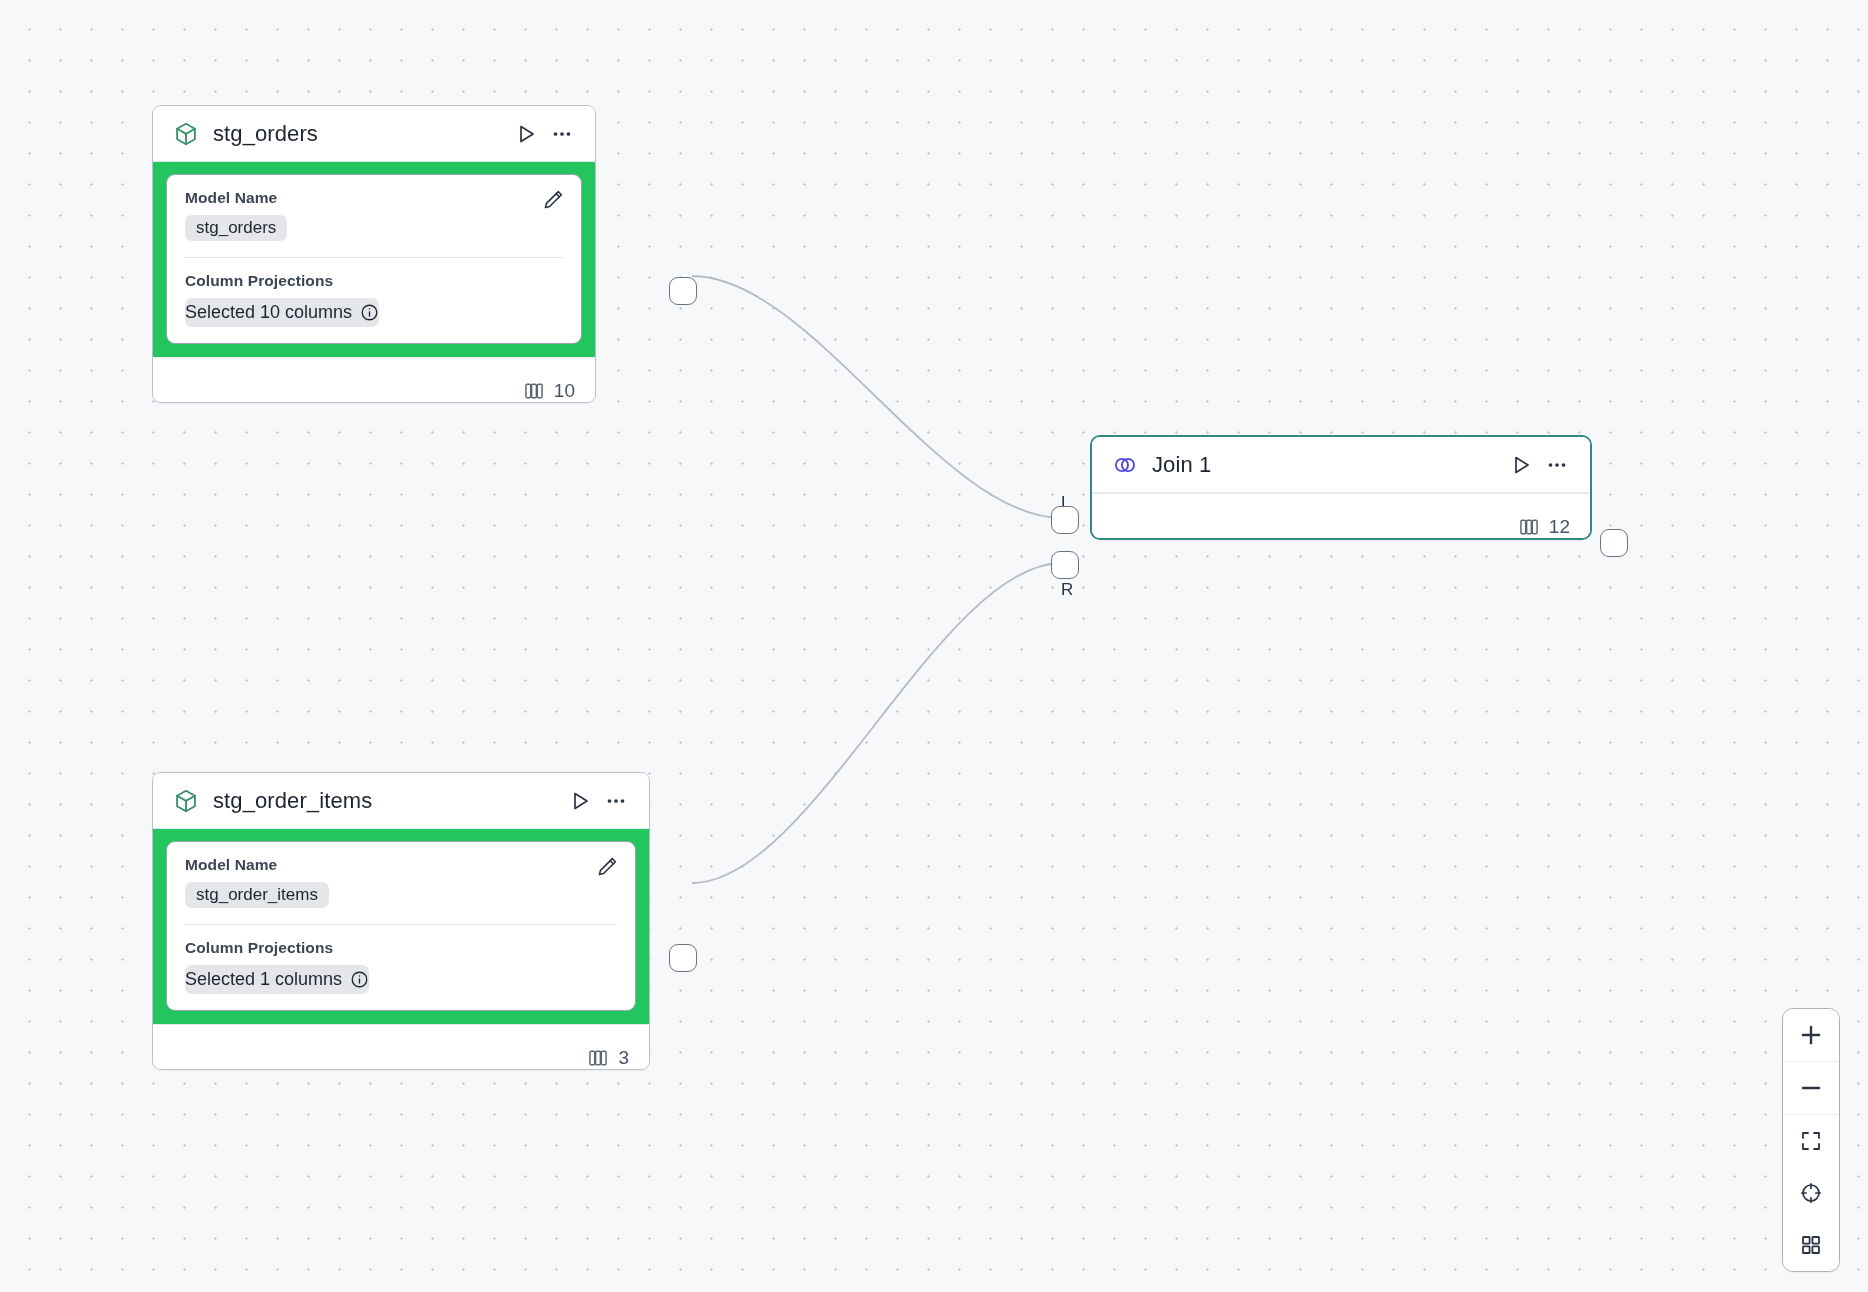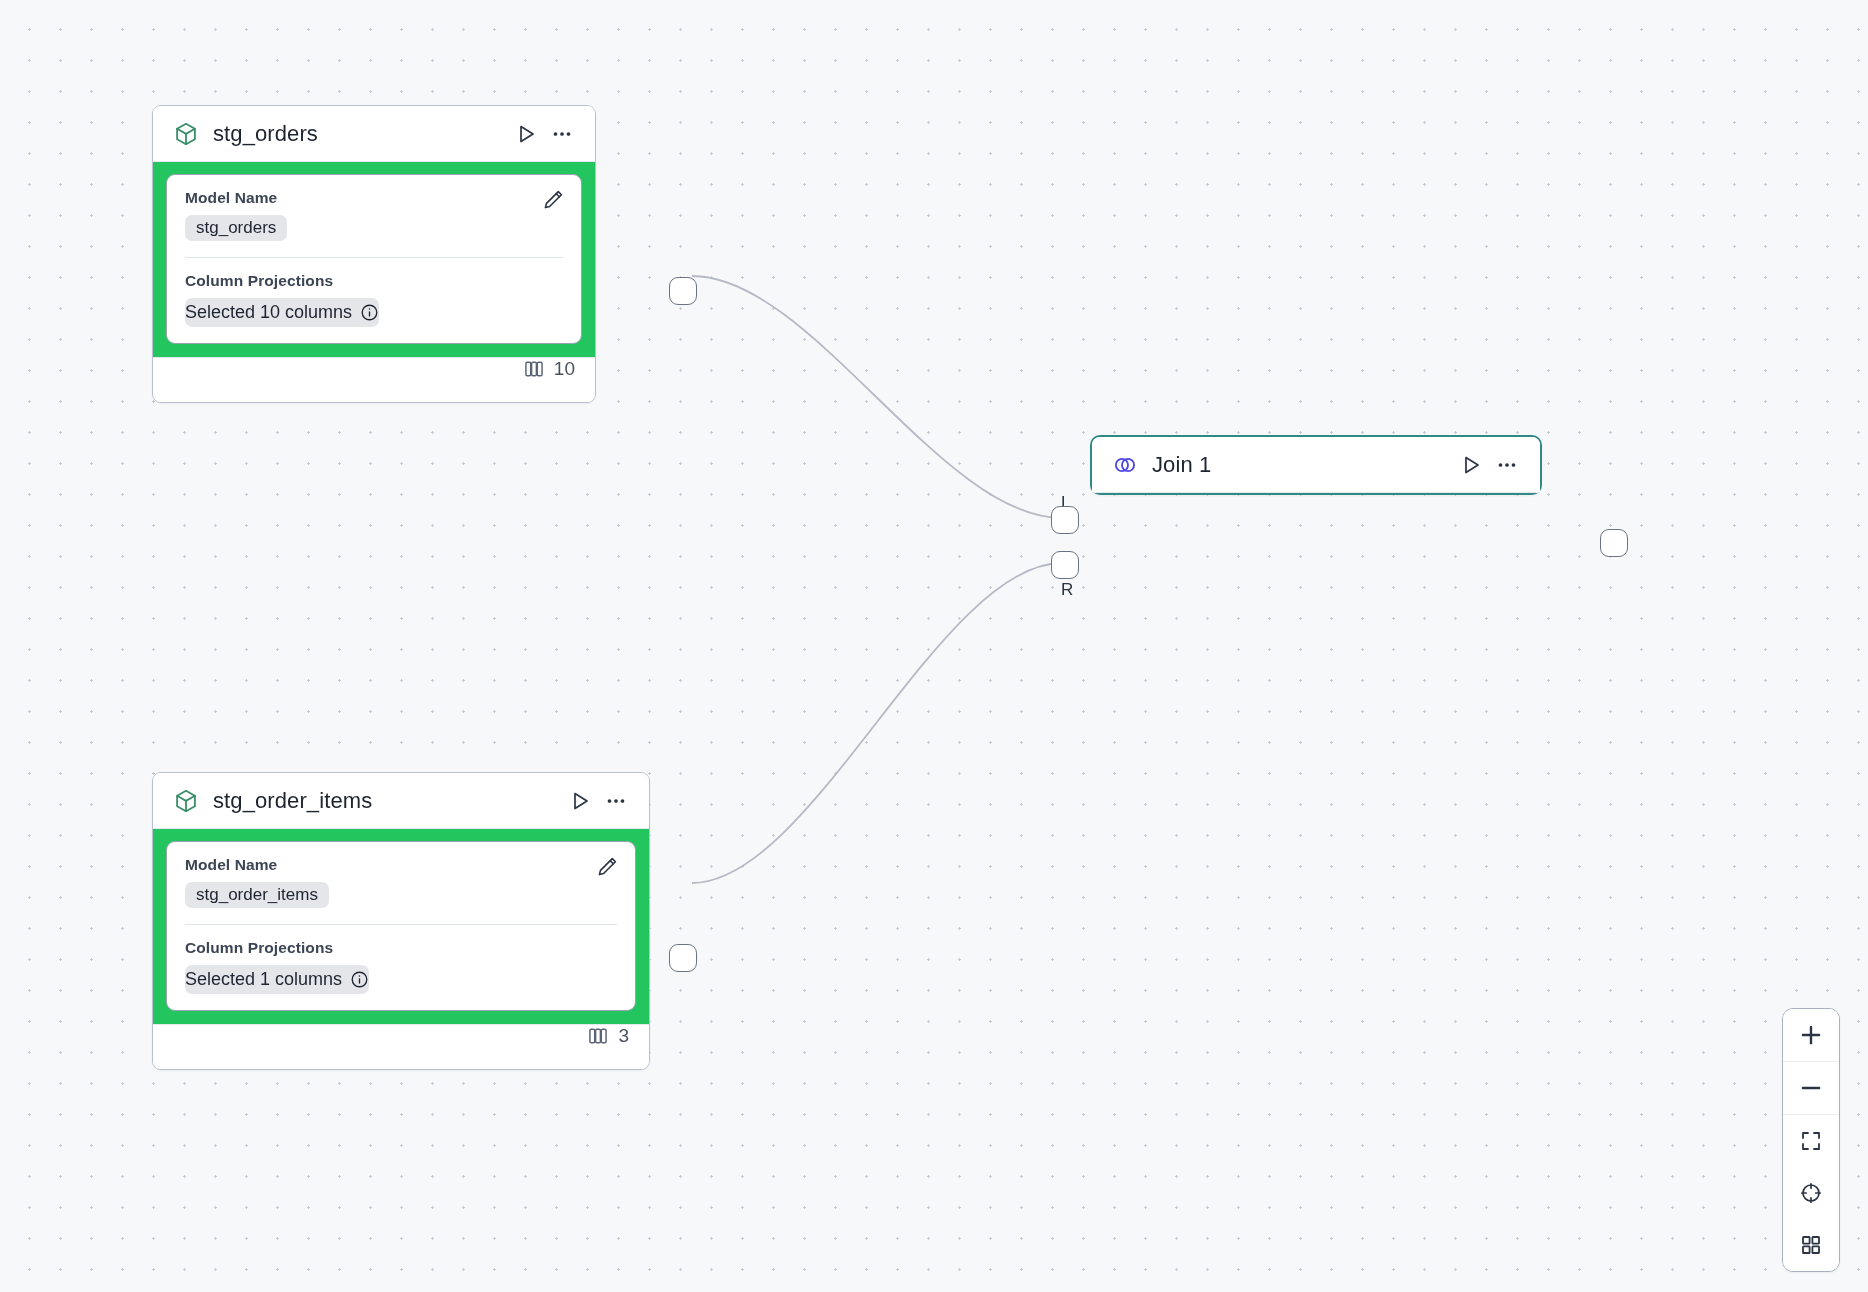--- a/index.html
+++ b/index.html
@@ -114,21 +114,21 @@
   .chip.small { font-size: 17px; padding: 3px 11px; }
 
   .divider {
     height: 1px;
     background: #dfe3ea;
     margin: 16px 0 14px 0;
   }
 
   .node-footer {
     display: flex;
-    align-items: flex-start;
+    align-items: flex-end;
     justify-content: flex-end;
     gap: 9px;
     height: 44px;
     padding: 0 20px;
     border-top: 1px solid #e6e9ef;
     background: #ffffff;
     border-radius: 0 0 8px 8px;
     font-size: 19px;
     color: #4a5363;
   }
@@ -317,21 +317,21 @@
           <rect x="9.4" y="4.6" width="5.2" height="14.8" rx="1.4"></rect>
           <rect x="15.6" y="4.6" width="5.2" height="14.8" rx="1.4"></rect>
         </svg>
       </span>
       <span>3</span>
     </div>
 
     <div class="handle" style="left:516px; top:171px;"></div>
   </div>
 
-  <div class="node selected" style="left:1090px; top:435px; width:452px;">
+  <div class="node selected" style="left:1090px; top:435px; width:502px;">
     <div class="node-header">
       <span style="line-height:0;">
         <svg width="26" height="26" viewBox="0 0 24 24" fill="none" stroke="#4f46e5" stroke-width="1.7">
           <circle cx="9.2" cy="12" r="5.6"></circle>
           <circle cx="14.8" cy="12" r="5.6"></circle>
         </svg>
       </span>
       <span class="node-title">Join 1</span>
       <span class="hdr-spacer"></span>
       <span class="hdr-btn">
@@ -342,20 +342,30 @@
       <span class="hdr-btn">
         <svg width="24" height="24" viewBox="0 0 24 24" fill="#2b3444">
           <circle cx="5.5" cy="12" r="1.85"></circle>
             <circle cx="12" cy="12" r="1.85"></circle>
             <circle cx="18.5" cy="12" r="1.85"></circle>
         </svg>
       </span>
     </div>
 
 
+    <div class="node-footer">
+      <span style="line-height:0;">
+        <svg width="22" height="22" viewBox="0 0 24 24" fill="none" stroke="#5b6473" stroke-width="1.6" stroke-linejoin="round">
+          <rect x="3.2" y="4.6" width="5.2" height="14.8" rx="1.4"></rect>
+          <rect x="9.4" y="4.6" width="5.2" height="14.8" rx="1.4"></rect>
+          <rect x="15.6" y="4.6" width="5.2" height="14.8" rx="1.4"></rect>
+        </svg>
+      </span>
+      <span>12</span>
+    </div>
 
     <span class="handle-label" style="left:-31px; top:56px;">L</span>
     <div class="handle" style="left:-41px; top:69px;"></div>
 
     <div class="handle" style="left:-41px; top:114px;"></div>
     <span class="handle-label" style="left:-31px; top:143px;">R</span>
 
     <div class="handle" style="left:508px; top:92px;"></div>
   </div>
 

